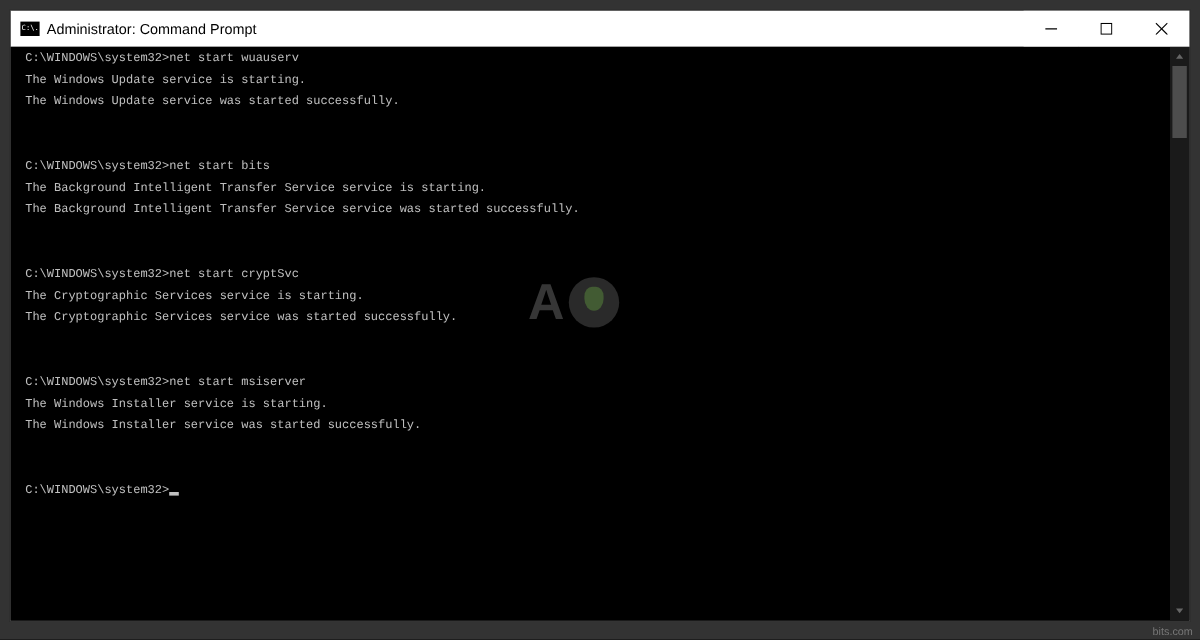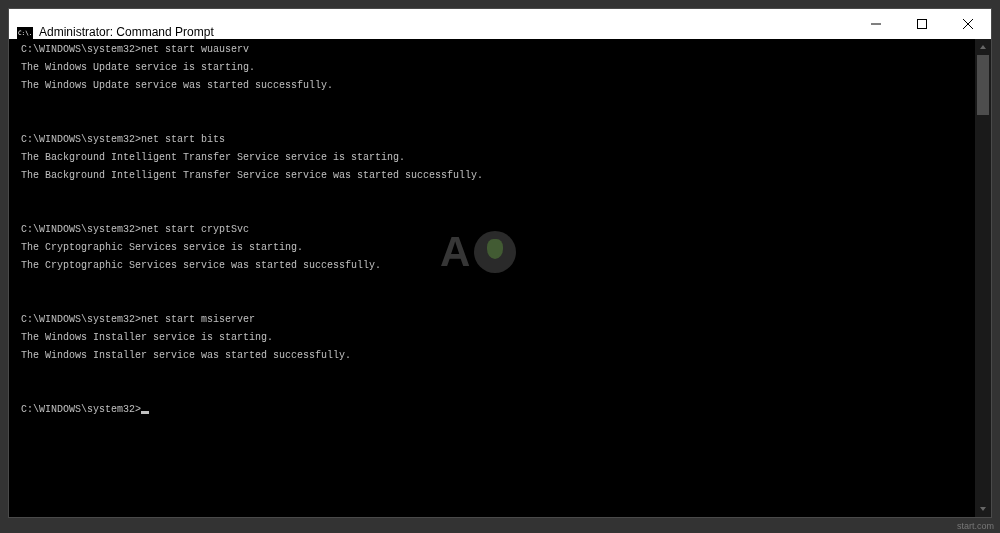--- a/index.html
+++ b/index.html
@@ -19,21 +19,21 @@
     height: 510px;
     background: #000;
     border: 1px solid #4a4a4a;
     display: flex;
     flex-direction: column;
   }
   .titlebar {
     height: 30px;
     background: #fff;
     display: flex;
-    align-items: flex-end;
+    align-items: center;
     flex-shrink: 0;
   }
   .titlebar-icon {
     width: 16px;
     height: 12px;
     margin-left: 8px;
     background: #000;
     position: relative;
     font-size: 6px;
     color: #fff;
@@ -200,13 +200,13 @@
       </div>
     </div>
   </div>
 </div>
 
 <div class="watermark">
   <span>A</span>
   <span class="circle"></span>
 </div>
 
-<div class="attribution">start.com</div>
+<div class="attribution">bits.com</div>
 
 </body></html>

